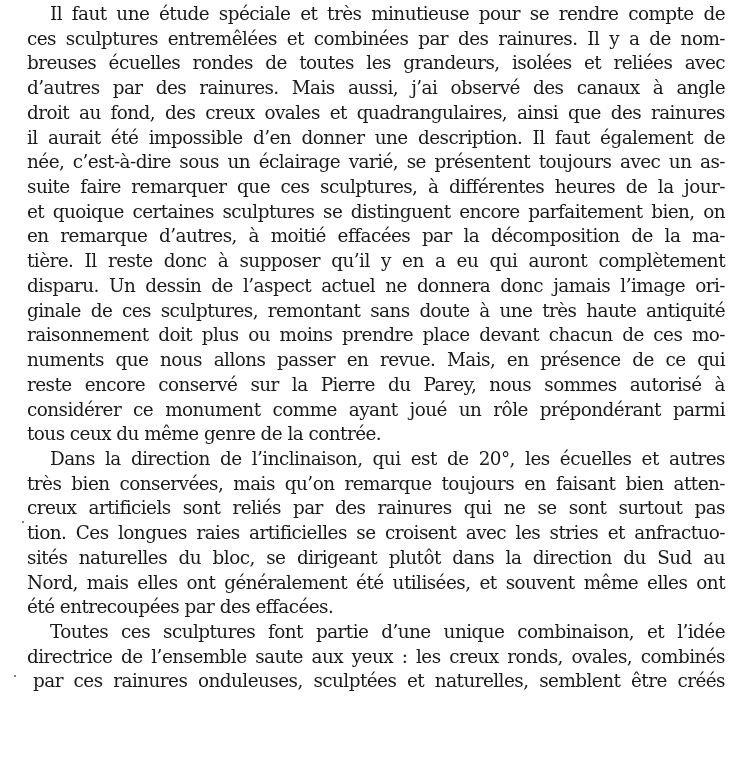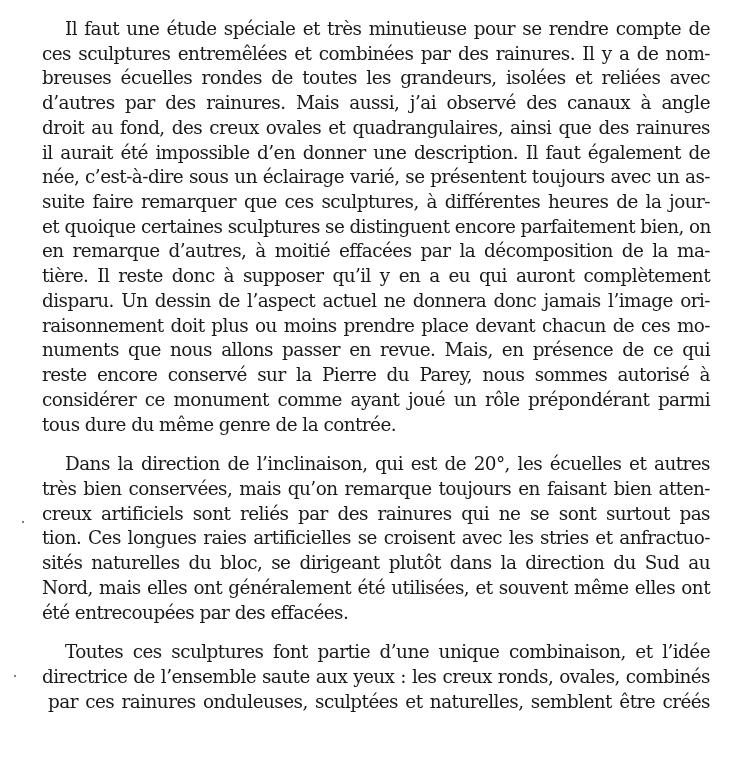--- a/index.html
+++ b/index.html
@@ -36,21 +36,21 @@
       padding-left: 23px;
     }
     .line.last {
       text-align-last: left;
     }
     .line.shift {
       padding-left: 6px;
     }
     .para {
       display: block;
-      margin: 15px;
+      margin: 0;
     }
     .speck {
       position: absolute;
       width: 2px;
       height: 2px;
       background: #555;
       border-radius: 1px;
     }
   </style>
 </head>
@@ -64,25 +64,26 @@
     <span class="line">breuses écuelles rondes de toutes les grandeurs, isolées et reliées avec</span>
     <span class="line">d’autres par des rainures. Mais aussi, j’ai observé des canaux à angle</span>
     <span class="line">droit au fond, des creux ovales et quadrangulaires, ainsi que des rainures</span>
     <span class="line">il aurait été impossible d’en donner une description. Il faut également de</span>
     <span class="line">née, c’est-à-dire sous un éclairage varié, se présentent toujours avec un as-</span>
     <span class="line">suite faire remarquer que ces sculptures, à différentes heures de la jour-</span>
     <span class="line">et quoique certaines sculptures se distinguent encore parfaitement bien, on</span>
     <span class="line">en remarque d’autres, à moitié effacées par la décomposition de la ma-</span>
     <span class="line">tière. Il reste donc à supposer qu’il y en a eu qui auront complètement</span>
     <span class="line">disparu. Un dessin de l’aspect actuel ne donnera donc jamais l’image ori-</span>
+    <span class="line">ginale de ces sculptures, remontant sans doute à une très haute antiquité</span>
     <span class="line">raisonnement doit plus ou moins prendre place devant chacun de ces mo-</span>
     <span class="line">numents que nous allons passer en revue. Mais, en présence de ce qui</span>
     <span class="line">reste encore conservé sur la Pierre du Parey, nous sommes autorisé à</span>
     <span class="line">considérer ce monument comme ayant joué un rôle prépondérant parmi</span>
-    <span class="line last">tous dure du même genre de la contrée.</span>
+    <span class="line last">tous ceux du même genre de la contrée.</span>
   </div>
 
   <div class="para">
     <span class="line indent">Dans la direction de l’inclinaison, qui est de 20°, les écuelles et autres</span>
     <span class="line">très bien conservées, mais qu’on remarque toujours en faisant bien atten-</span>
     <span class="line">creux artificiels sont reliés par des rainures qui ne se sont surtout pas</span>
     <span class="line">tion. Ces longues raies artificielles se croisent avec les stries et anfractuo-</span>
     <span class="line">sités naturelles du bloc, se dirigeant plutôt dans la direction du Sud au</span>
     <span class="line">Nord, mais elles ont généralement été utilisées, et souvent même elles ont</span>
     <span class="line last">été entrecoupées par des effacées.</span>

